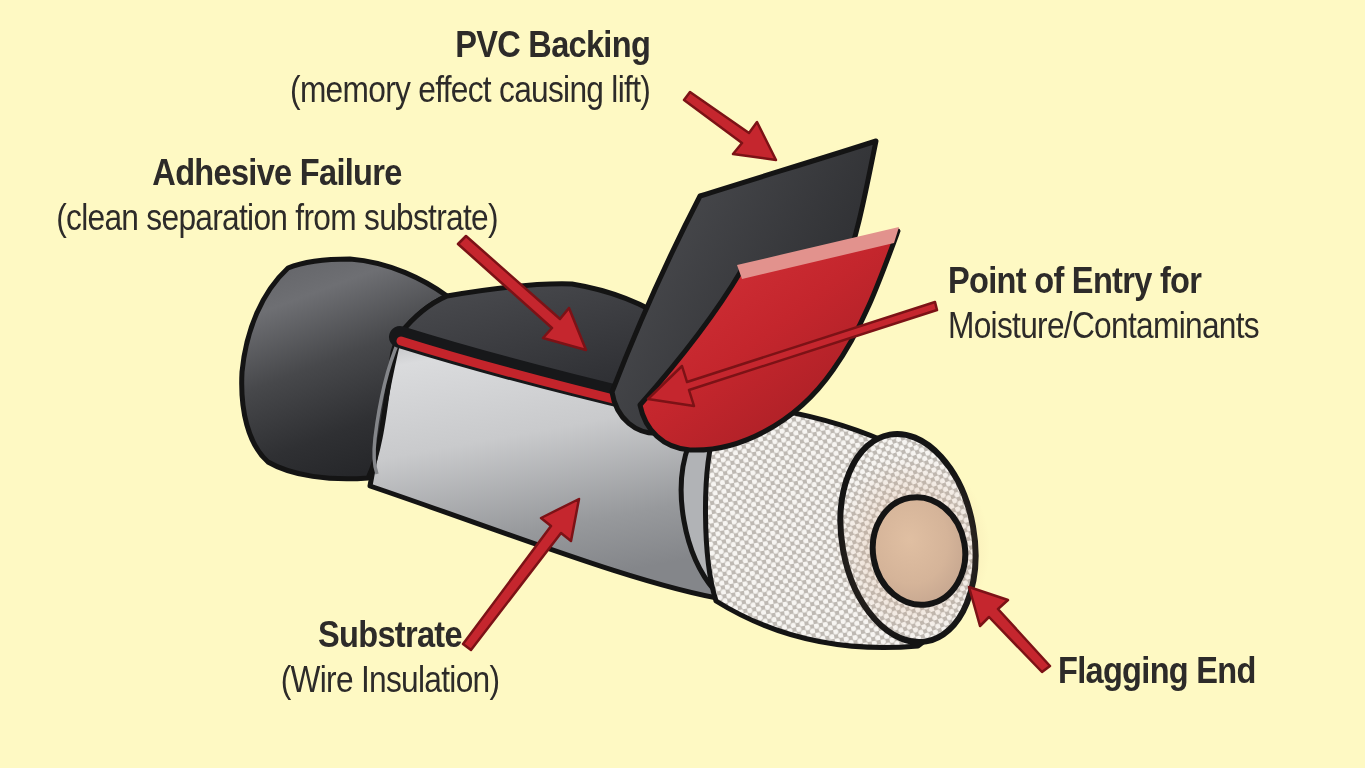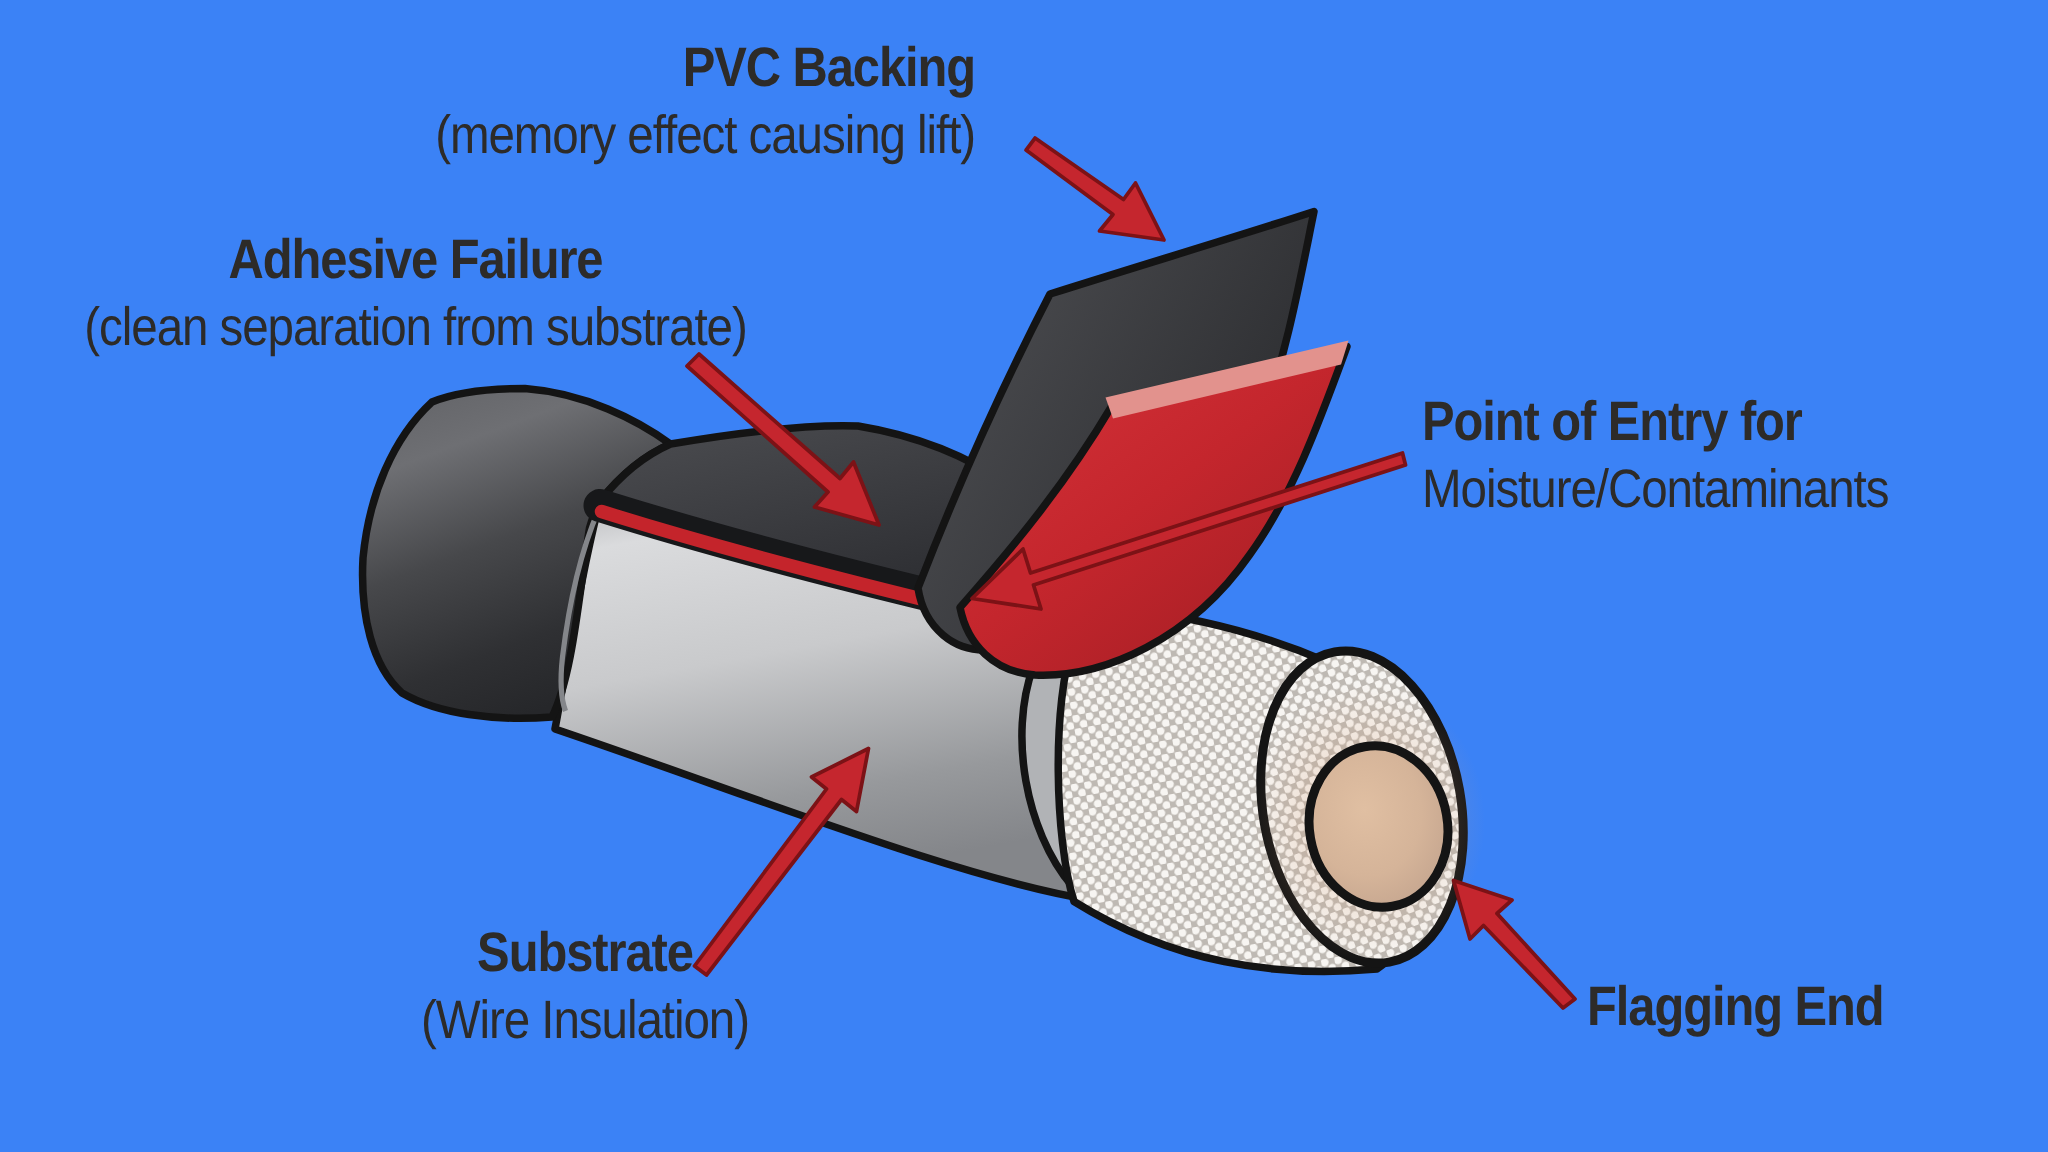--- a/index.html
+++ b/index.html
@@ -1,19 +1,19 @@
 <!DOCTYPE html>
 <html><head>
 <meta charset="utf-8">
 <style>
   html,body{margin:0;padding:0;background:#ffffff;}
   .stage{
     position:relative;
     width:1365px;height:768px;
-    background:#3b82f6;
+    background:#fef9c3;
     overflow:hidden;
     font-family:"Liberation Sans", sans-serif;
   }
   .diagram-svg{position:absolute;left:0;top:0;}
   .lbl{
     position:absolute;
     color:#2d2b29;
     white-space:nowrap;
   }
   .lbl .t{font-size:37px;font-weight:700;line-height:45px;letter-spacing:-0.8px;}

